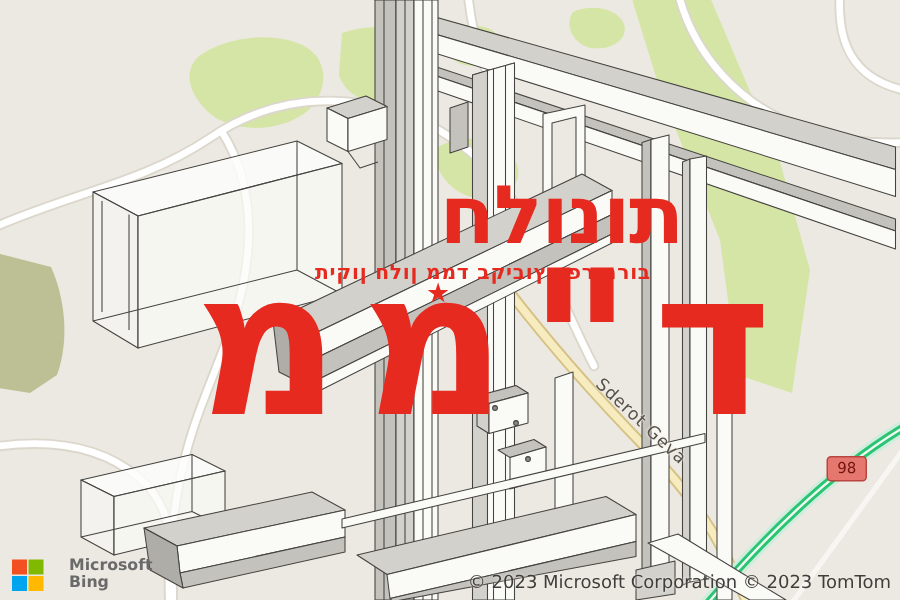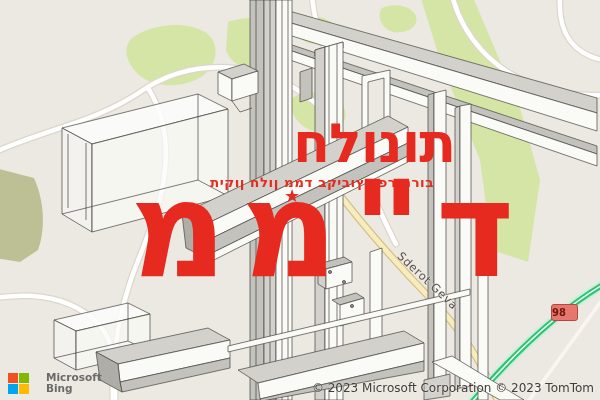--- a/index.html
+++ b/index.html
@@ -14,21 +14,21 @@
   .ov-sub{position:absolute;left:210px;top:176px;font-size:13.5px;font-weight:bold;
           line-height:1;letter-spacing:.5px;z-index:4;}
   .ov-main{position:absolute;left:130px;top:163px;font-size:134px;font-weight:bold;
            line-height:1;letter-spacing:14px;z-index:5;}
   .ov-star{position:absolute;left:284px;top:187px;font-size:18px;line-height:1;z-index:7;}
   .road-label{position:absolute;left:404px;top:249px;font-size:11.5px;color:#55524c;
               letter-spacing:.6px;transform:rotate(43deg);transform-origin:0 0;z-index:2;
               text-shadow:0 0 2px #f2ede2,0 0 2px #f2ede2;}
   .badge{position:absolute;left:551px;top:304px;width:25px;height:15px;background:#e5776e;
          border:1px solid #b8463e;border-radius:3px;color:#70160f;font-size:10px;
-         font-weight:bold;line-height:15px;z-index:2;}
+         font-weight:normal;text-align:center;line-height:15px;z-index:2;}
   .attrib{position:absolute;left:8px;bottom:6px;display:flex;gap:17px;align-items:center;z-index:8;}
   .mslogo{display:grid;grid-template-columns:10px 10px;grid-template-rows:10px 10px;gap:1px;}
   .mslogo span{display:block;}
   .attrib-text{font-size:10.5px;line-height:11px;color:#6a6a6a;font-weight:bold;}
   .copyright{position:absolute;right:6px;bottom:5px;font-size:12px;color:#3e3e3e;z-index:8;
              text-shadow:0 0 2px #f2ede2;}
 </style>
 </head>
 <body>
 

